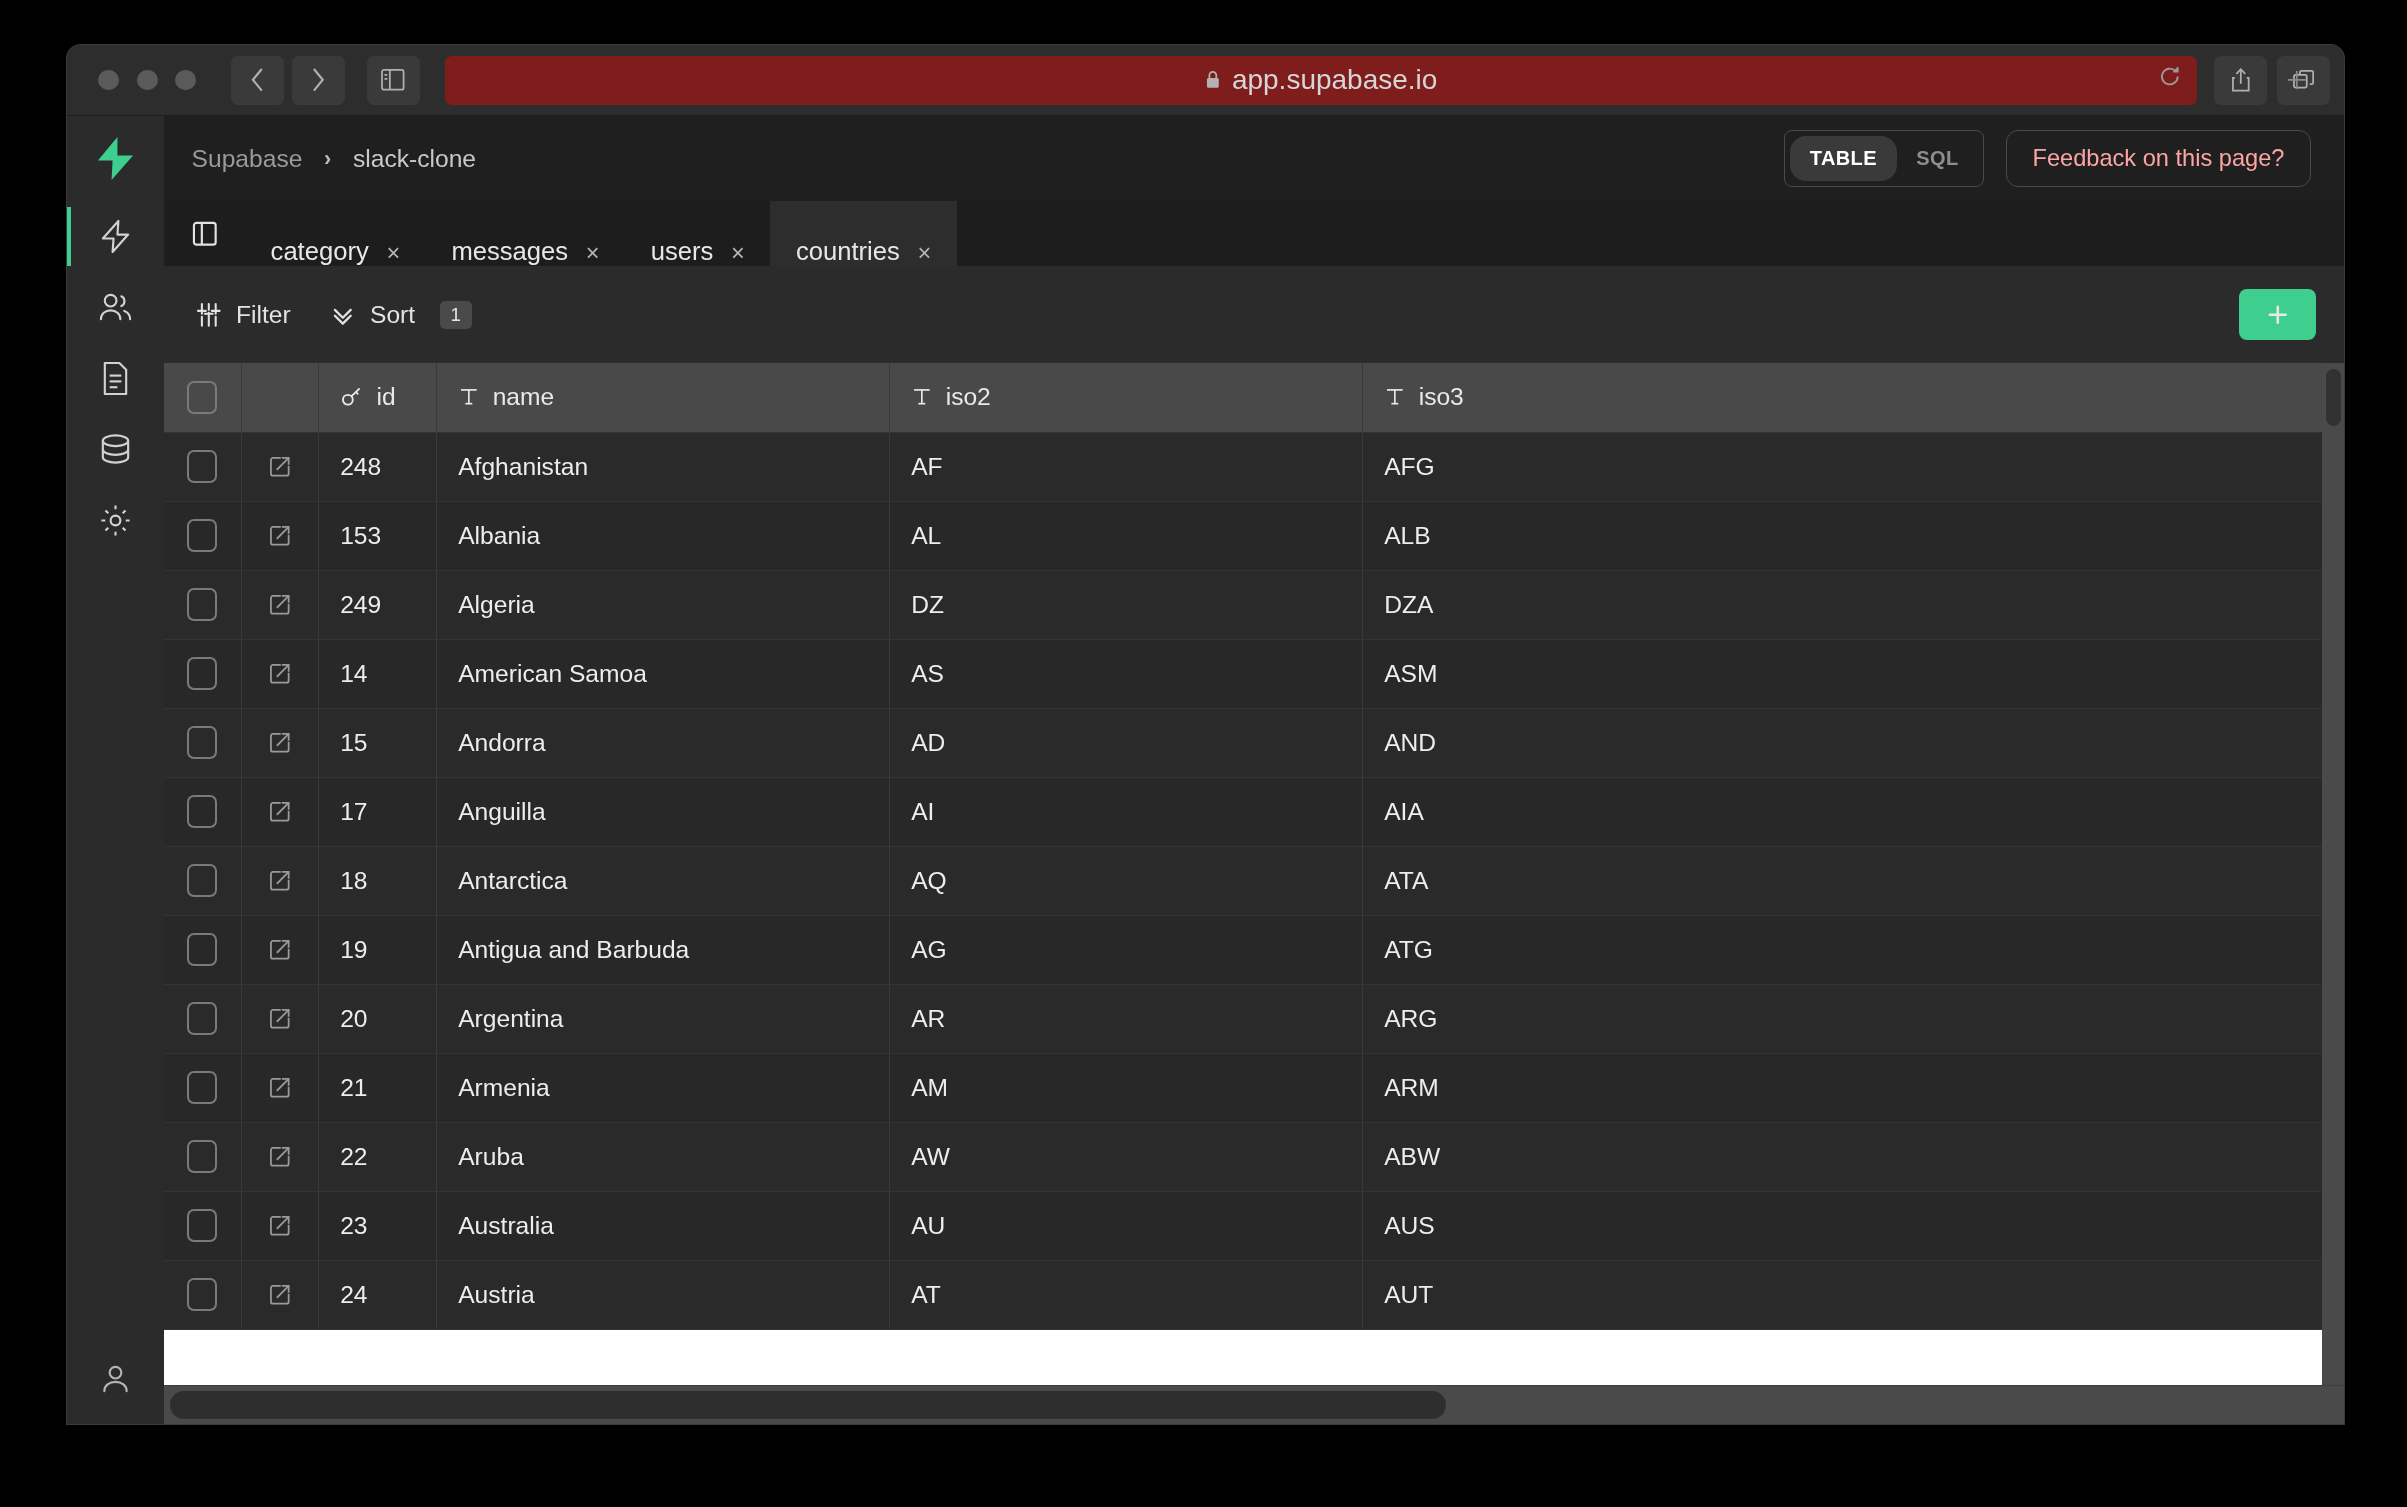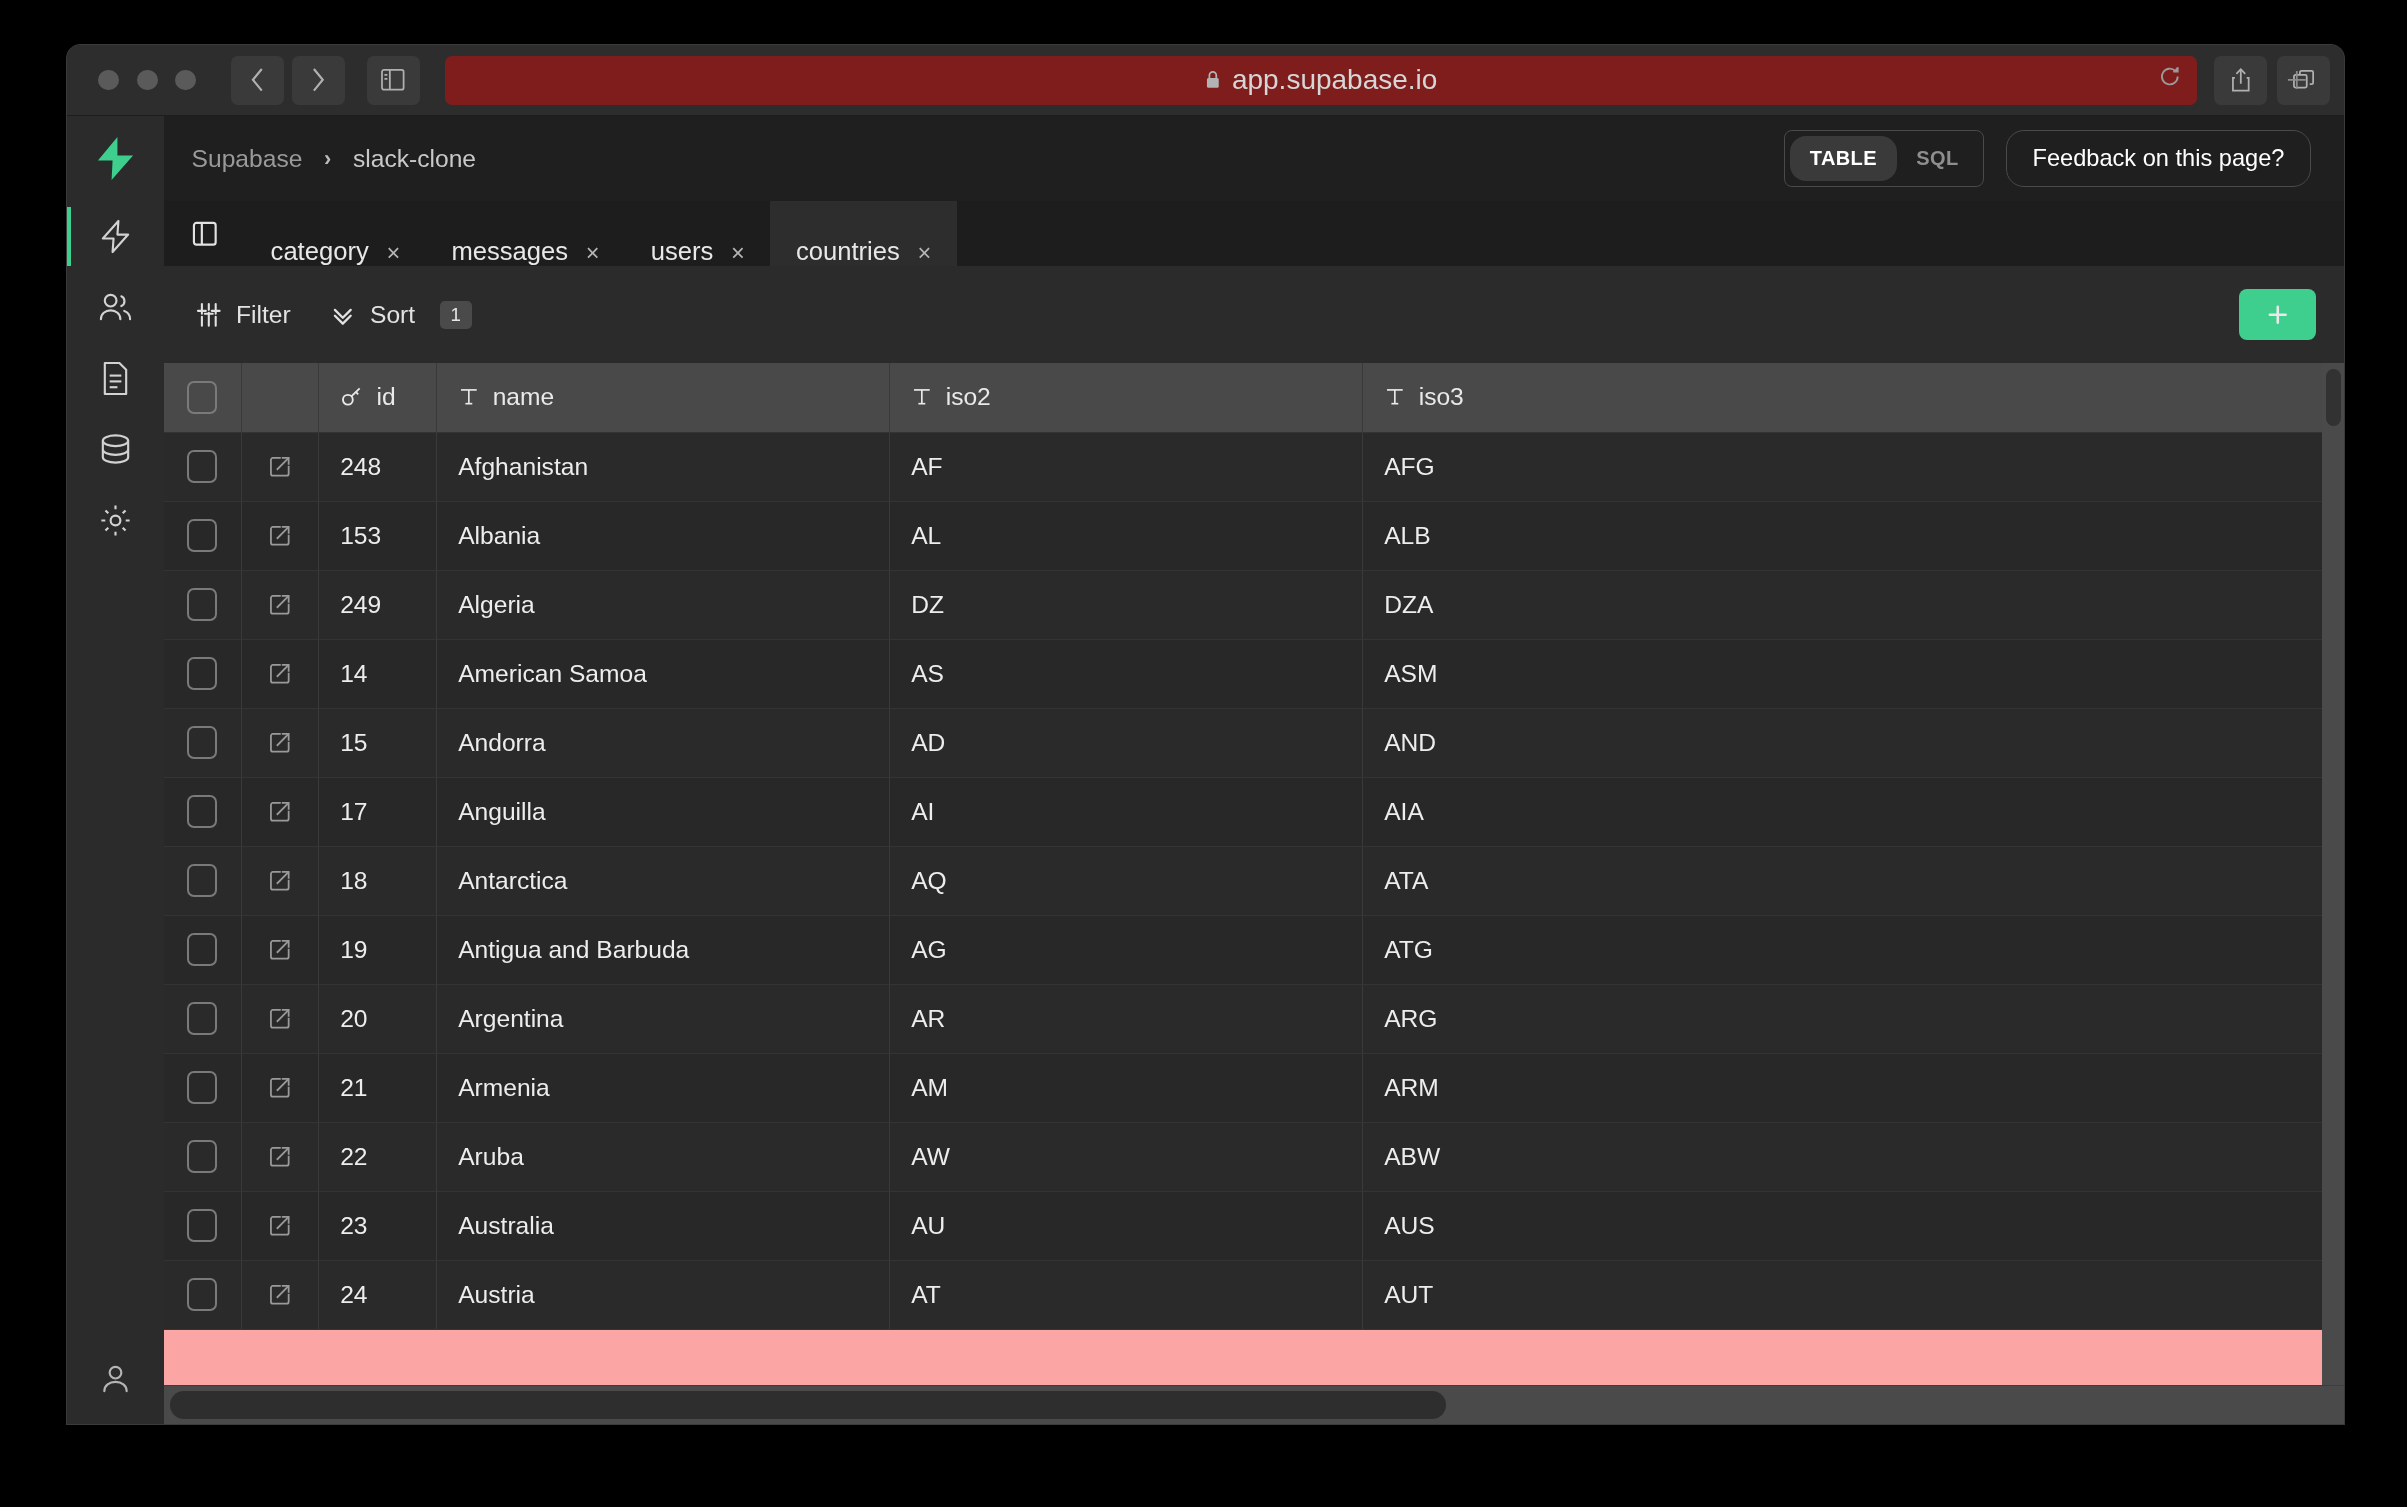--- a/index.html
+++ b/index.html
@@ -142,22 +142,22 @@
     padding: 0 19.7px; height: 45px; line-height: 45px;
     font-size: 20px; color: #8e8e8e; border-radius: 16px;
     font-weight: bold; letter-spacing: 0.4px;
   }
   .seg.active { background: #3a3a3a; color: #fff; }
 
   .feedback-btn {
     height: 57px; line-height: 55px;
     padding: 0 25.6px;
     border: 1px solid #4a4a4a;
-    border-radius: 18px;
-    color: #ffffff;
+    border-radius: 12px;
+    color: #fca5a5;
     font-size: 23.6px;
   }
 
   
   .tabstrip {
     height: 65px;
     background: #1d1d1d;
     display: flex;
     align-items: stretch;
     flex-shrink: 0;
@@ -204,21 +204,21 @@
     display: flex; align-items: center; justify-content: center;
     color: #e9e9e9;
   }
 
   
   .grid-wrap {
     flex: 1;
     position: relative;
     min-height: 0;
     overflow: hidden;
-    background: #fca5a5;
+    background: #ffffff;
   }
   .grid {
     width: 100%;
     border-collapse: collapse;
     table-layout: fixed;
   }
   .grid th, .grid td {
     border-right: 1px solid #3a3a3a;
     border-bottom: 1px solid #343434;
     text-align: left;

